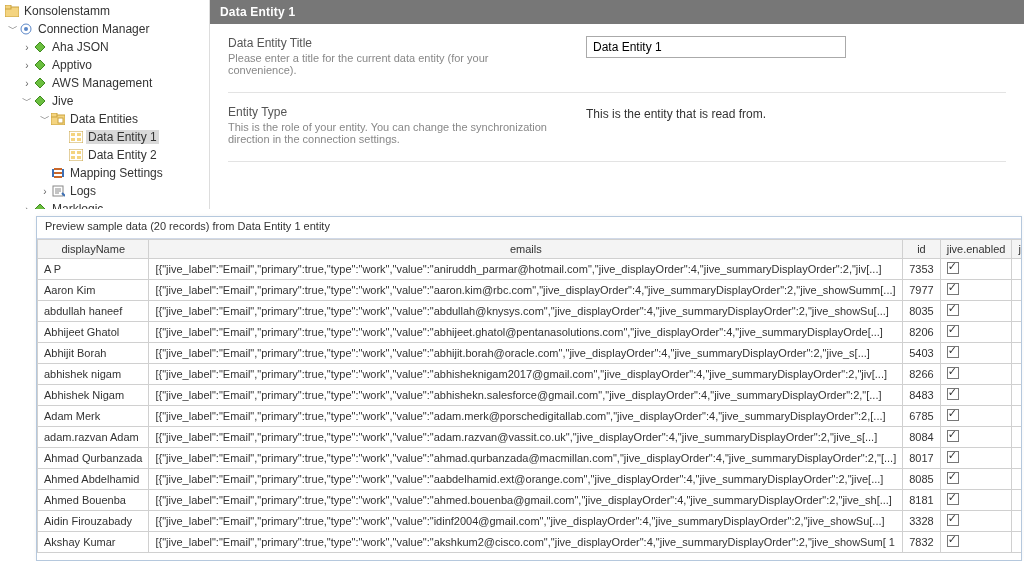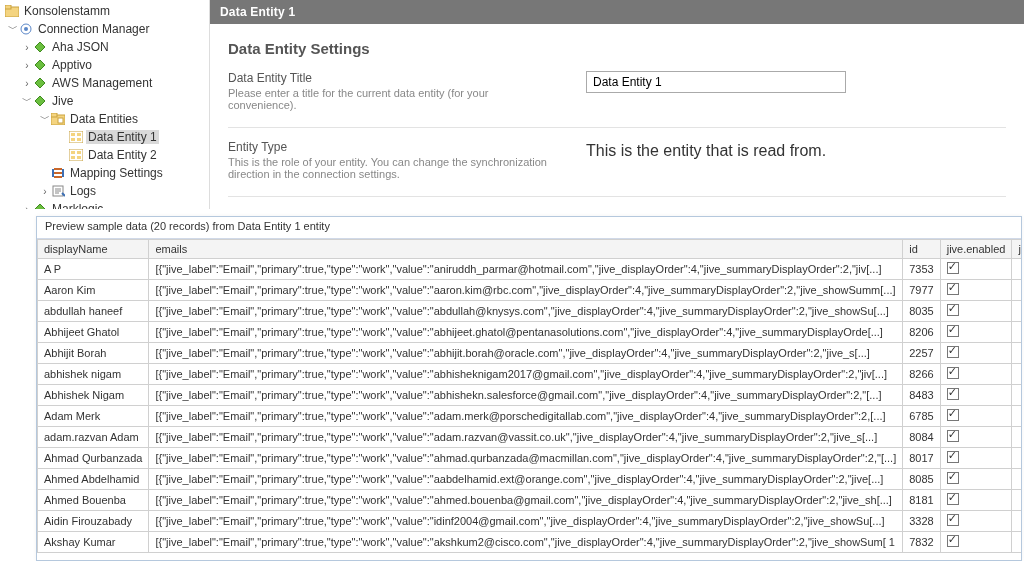--- a/index.html
+++ b/index.html
@@ -18,27 +18,27 @@
   .panel-header{height:24px;background:#777;color:#fff;font-size:12px;font-weight:bold;display:flex;align-items:center;padding:0 10px;letter-spacing:.2px}
   .settings{padding:12px 18px 10px 18px;overflow:hidden;flex:1}
   .settings h2{margin:4px 0 14px 0;font-size:15px;color:#555}
   .row{display:flex;margin-bottom:16px}
   .row .left{width:358px;flex:none}
   .row .right{flex:1}
   .ftitle{font-weight:normal;color:#555;font-size:12px}
   .fdesc{color:#888;font-size:11px;margin-top:2px;max-width:330px}
   .tinput{width:260px;height:22px;border:1px solid #aaa;padding:2px 6px;font-size:12px;font-family:inherit}
   .hr{height:0;border-top:1px solid #e3e3e3;margin:0 0 12px 0}
-  .etext{color:#333;font-size:16px;padding-top:2px}
+  .etext{color:#333;font-size:12px;padding-top:2px}
   .preview-wrap{position:absolute;left:36px;top:216px;width:986px;height:345px;border:1px solid #b5c8dd;background:#fff;box-shadow:0 0 4px rgba(0,0,0,.05)}
   .preview-title{height:22px;border-bottom:1px solid #d0d9e8;padding:3px 8px 0 8px;font-size:11px;color:#333}
   .grid{position:absolute;top:22px;bottom:0;left:0;right:0;overflow:auto}
   table{border-collapse:collapse;table-layout:fixed}
   th,td{border:1px solid #d0d0d0;padding:3px 6px;font-size:11px;white-space:nowrap;overflow:hidden;text-overflow:clip}
-  th{background:#f4f4f4;font-weight:normal;text-align:left}
+  th{background:#f4f4f4;font-weight:normal;text-align:center}
   .col-name{width:118px}
   .col-emails{width:692px}
   .col-id{width:54px}
   .col-en{width:74px;text-align:left}
   .col-last{width:40px}
   .cb{display:inline-block;width:12px;height:12px;border:1px solid #777;position:relative}
   .cb::after{content:"✓";position:absolute;top:-3px;left:0;font-size:11px;color:#333}
   td.jsoncell{font-family:inherit}
 </style>
 </head>
@@ -204,21 +204,20 @@
             </ul>
           </li>
         </ul>
       </div>
     </div>
     <div class="main-panel">
       <div class="panel-header">
         <span>Data Entity 1</span>
       </div>
       <div class="settings">
-        <h2>Data Entity Settings</h2>
         <div class="row">
           <div class="left">
             <div class="ftitle">Data Entity Title</div>
             <div class="fdesc">Please enter a title for the current data entity (for your convenience).</div>
           </div>
           <div class="right">
             <input class="tinput" value="Data Entity 1" style="">
           </div>
         </div>
         <div class="hr"></div>
@@ -276,21 +275,21 @@
           <tr>
             <td class="col-name">Abhijeet Ghatol</td>
             <td class="col-emails jsoncell">[{"jive_label":"Email","primary":true,"type":"work","value":"abhijeet.ghatol@pentanasolutions.com","jive_displayOrder":4,"jive_summaryDisplayOrde[...]</td>
             <td class="col-id">8206</td>
             <td class="col-en"><span class="cb"></span></td>
             <td class="col-last"></td>
           </tr>
           <tr>
             <td class="col-name">Abhijit Borah</td>
             <td class="col-emails jsoncell">[{"jive_label":"Email","primary":true,"type":"work","value":"abhijit.borah@oracle.com","jive_displayOrder":4,"jive_summaryDisplayOrder":2,"jive_s[...]</td>
-            <td class="col-id">2257</td>
+            <td class="col-id">5403</td>
             <td class="col-en"><span class="cb"></span></td>
             <td class="col-last"></td>
           </tr>
           <tr>
             <td class="col-name">abhishek nigam</td>
             <td class="col-emails jsoncell">[{"jive_label":"Email","primary":true,"type":"work","value":"abhisheknigam2017@gmail.com","jive_displayOrder":4,"jive_summaryDisplayOrder":2,"jiv[...]</td>
             <td class="col-id">8266</td>
             <td class="col-en"><span class="cb"></span></td>
             <td class="col-last"></td>
           </tr>

